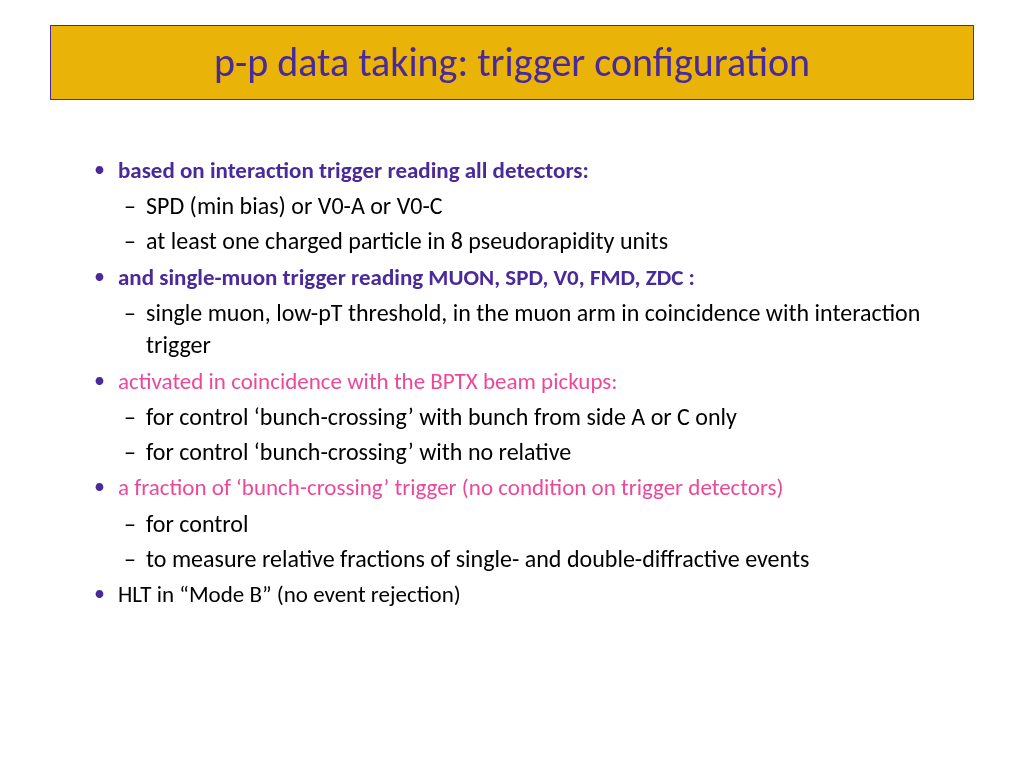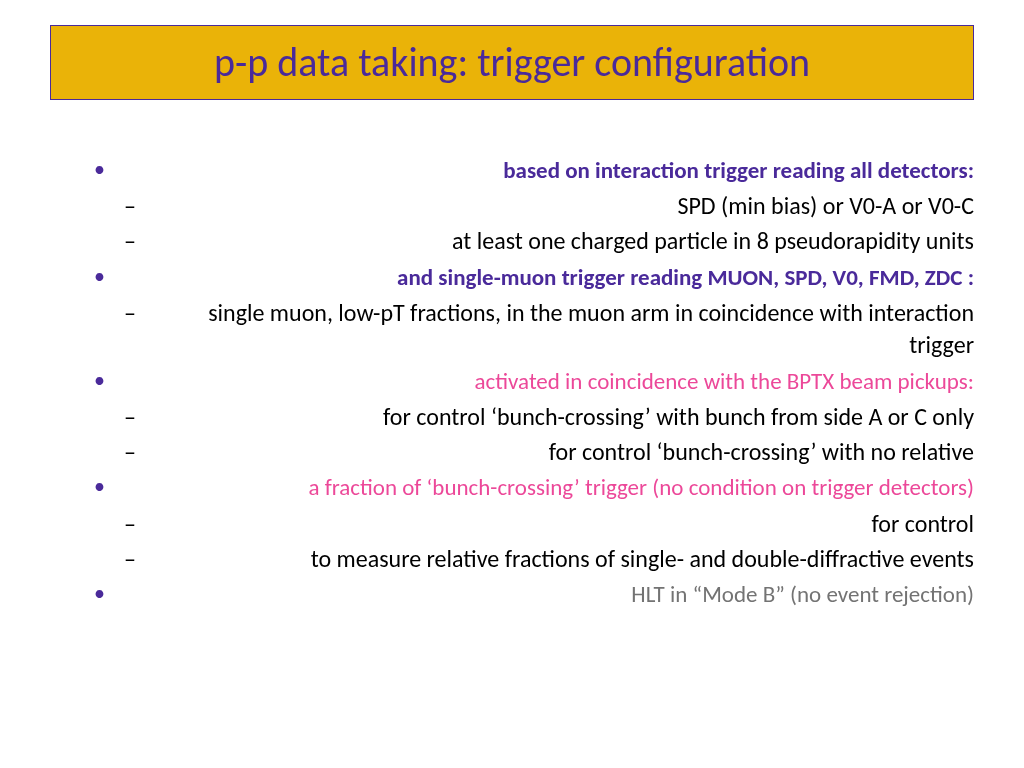--- a/index.html
+++ b/index.html
@@ -22,21 +22,20 @@
       text-align: center;
       margin-bottom: 55px;
     }
     .title-text {
       color: #4a2a9a;
       font-size: 40px;
       font-weight: 400;
     }
     .content {
       padding-left: 40px;
-      text-align: right;
     }
     ul.top {
       list-style: none;
     }
     ul.top > li {
       position: relative;
       padding-left: 28px;
       margin-bottom: 4px;
       font-size: 23px;
       line-height: 1.35;
@@ -61,42 +60,42 @@
       line-height: 1.35;
     }
     ul.sub > li::before {
       content: "–";
       position: absolute;
       left: 6px;
       color: #000000;
     }
     .bold-purple { color: #4a2a9a; font-weight: bold; }
     .reg-purple { color: #ec4899; font-weight: 400; }
-    .black { color: #737373; }
+    .black { color: #000000; }
   </style>
 </head>
 <body>
 
 <div class="slide">
   <div class="title-box">
     <div class="title-text">p-p data taking: trigger configuration</div>
   </div>
   <div class="content">
     <ul class="top">
       <li>
         <span class="bold-purple">based on interaction trigger reading all detectors:</span>
         <ul class="sub">
           <li>SPD (min bias)  or  V0-A or V0-C</li>
           <li>at least one charged particle in 8 pseudorapidity units</li>
         </ul>
       </li>
       <li>
         <span class="bold-purple">and single-muon trigger reading MUON, SPD, V0, FMD, ZDC :</span>
         <ul class="sub">
-          <li>single muon, low-pT fractions,  in the muon arm in coincidence with interaction trigger</li>
+          <li>single muon, low-pT threshold,  in the muon arm in coincidence with interaction trigger</li>
         </ul>
       </li>
       <li>
         <span class="reg-purple">activated in coincidence with the BPTX beam pickups:</span>
         <ul class="sub">
           <li>for control ‘bunch-crossing’ with bunch from side A or C only</li>
           <li>for control ‘bunch-crossing’ with no relative</li>
         </ul>
       </li>
       <li>

